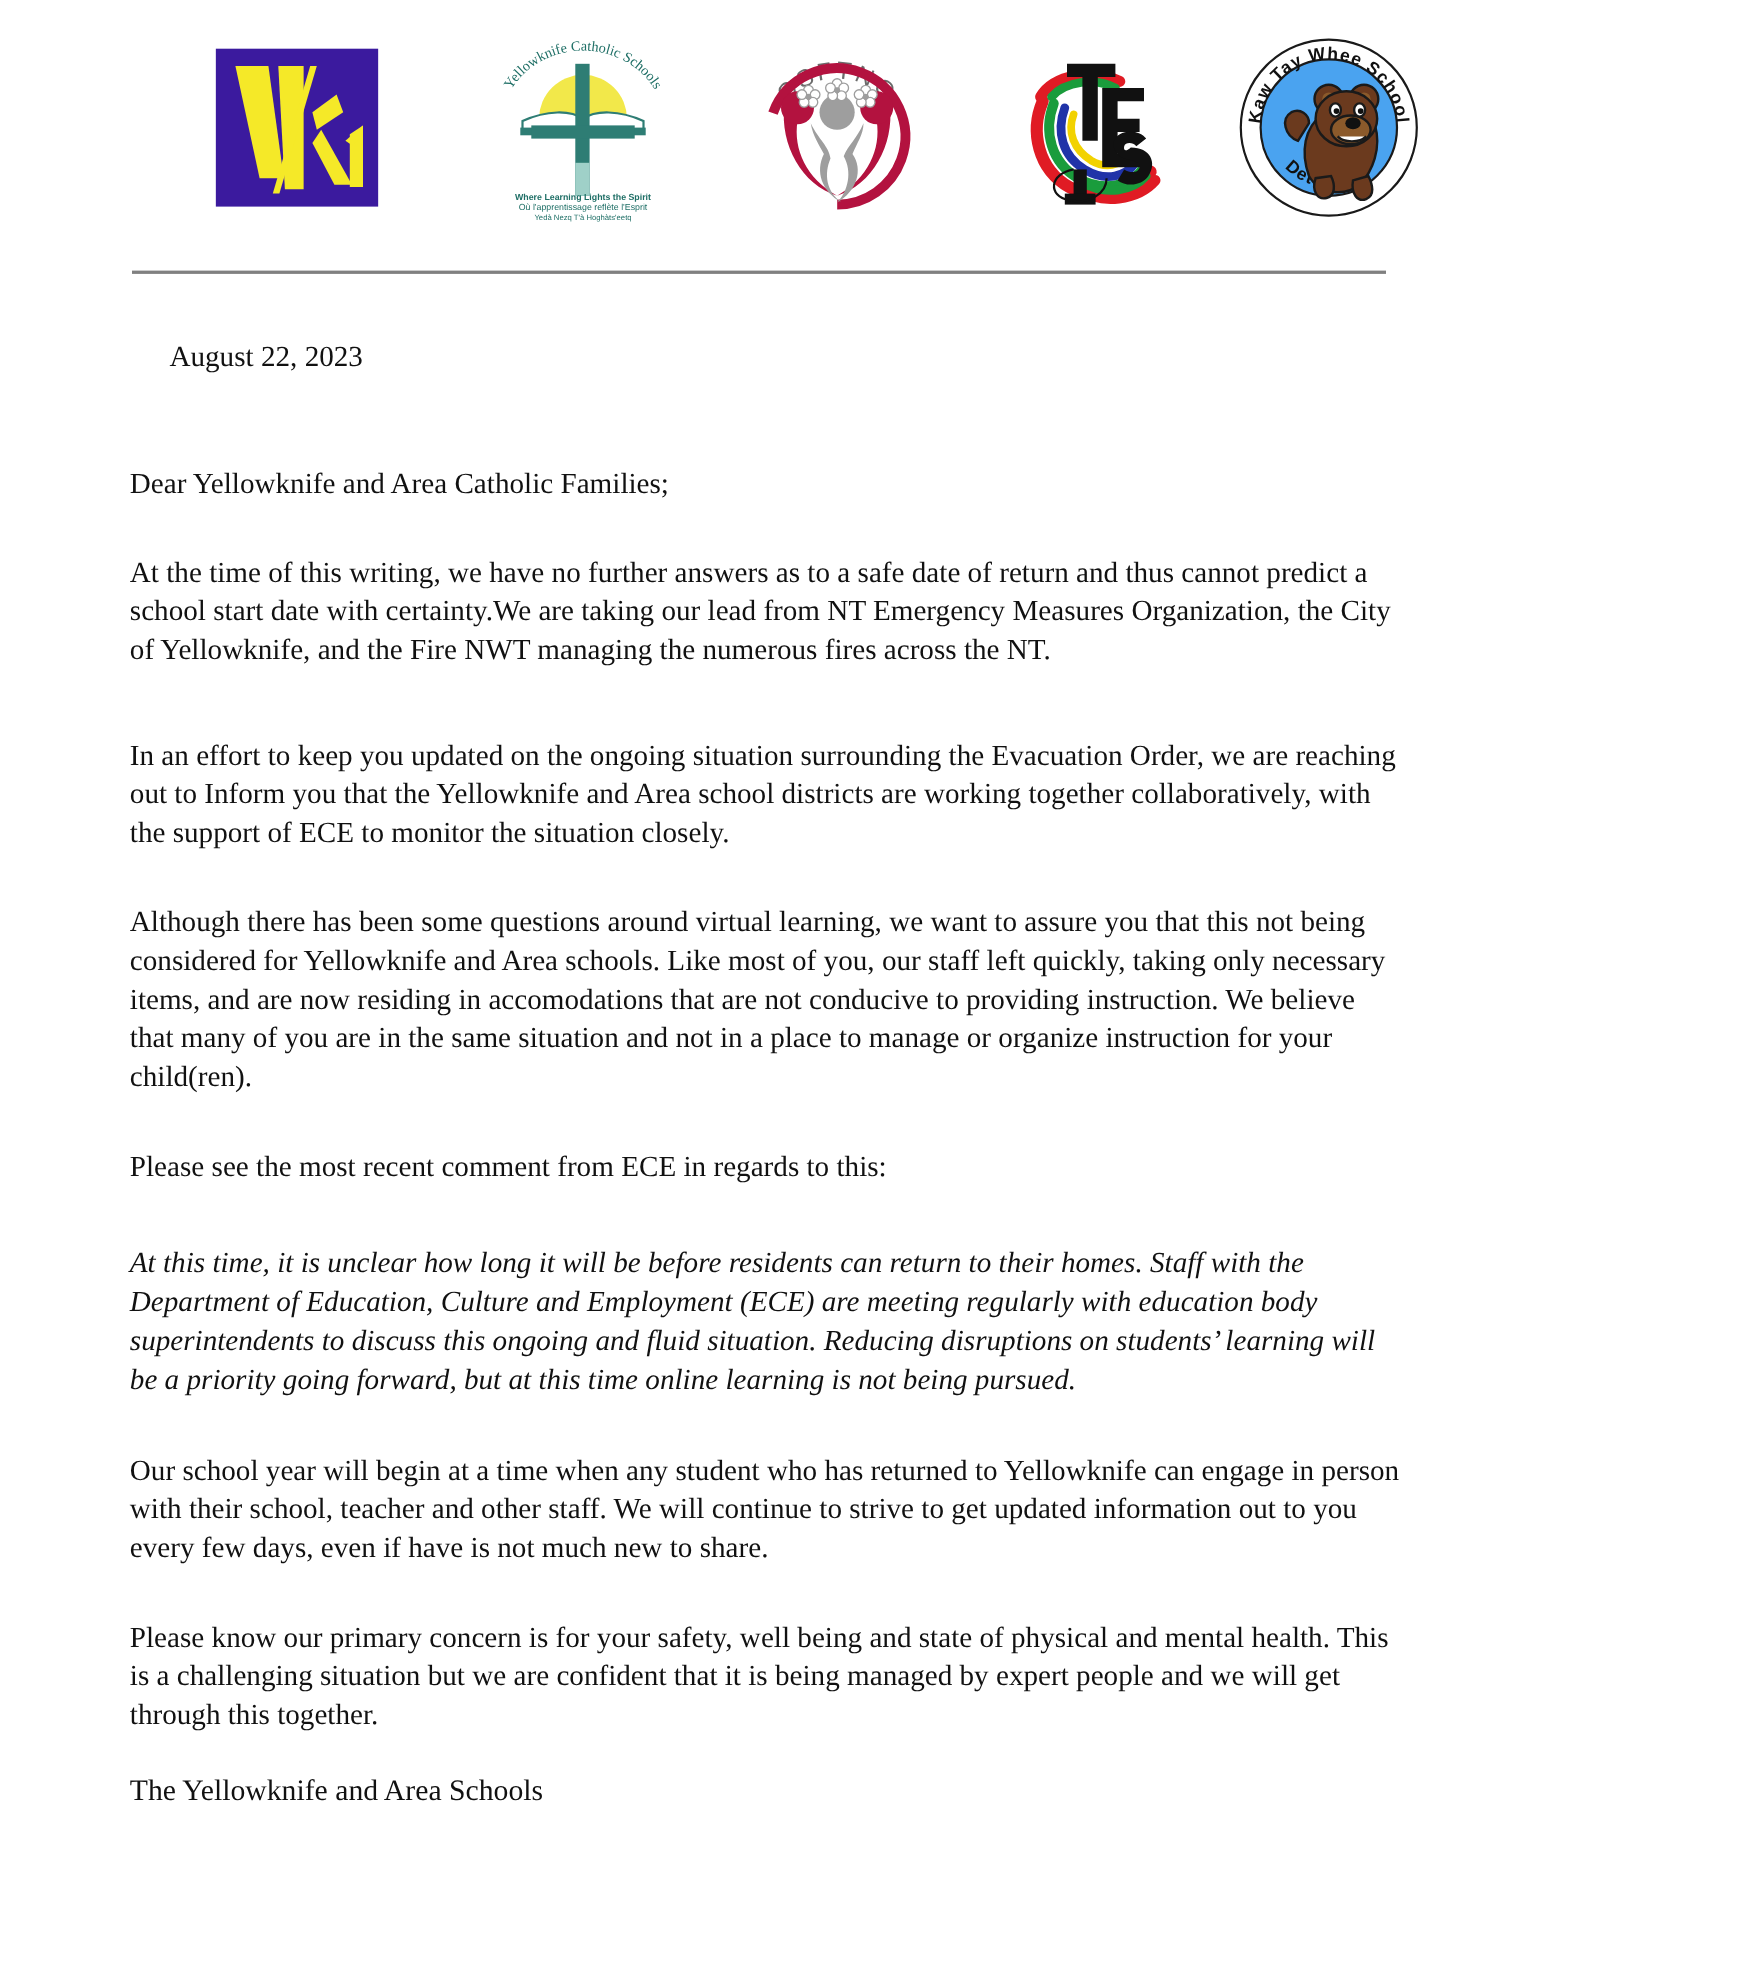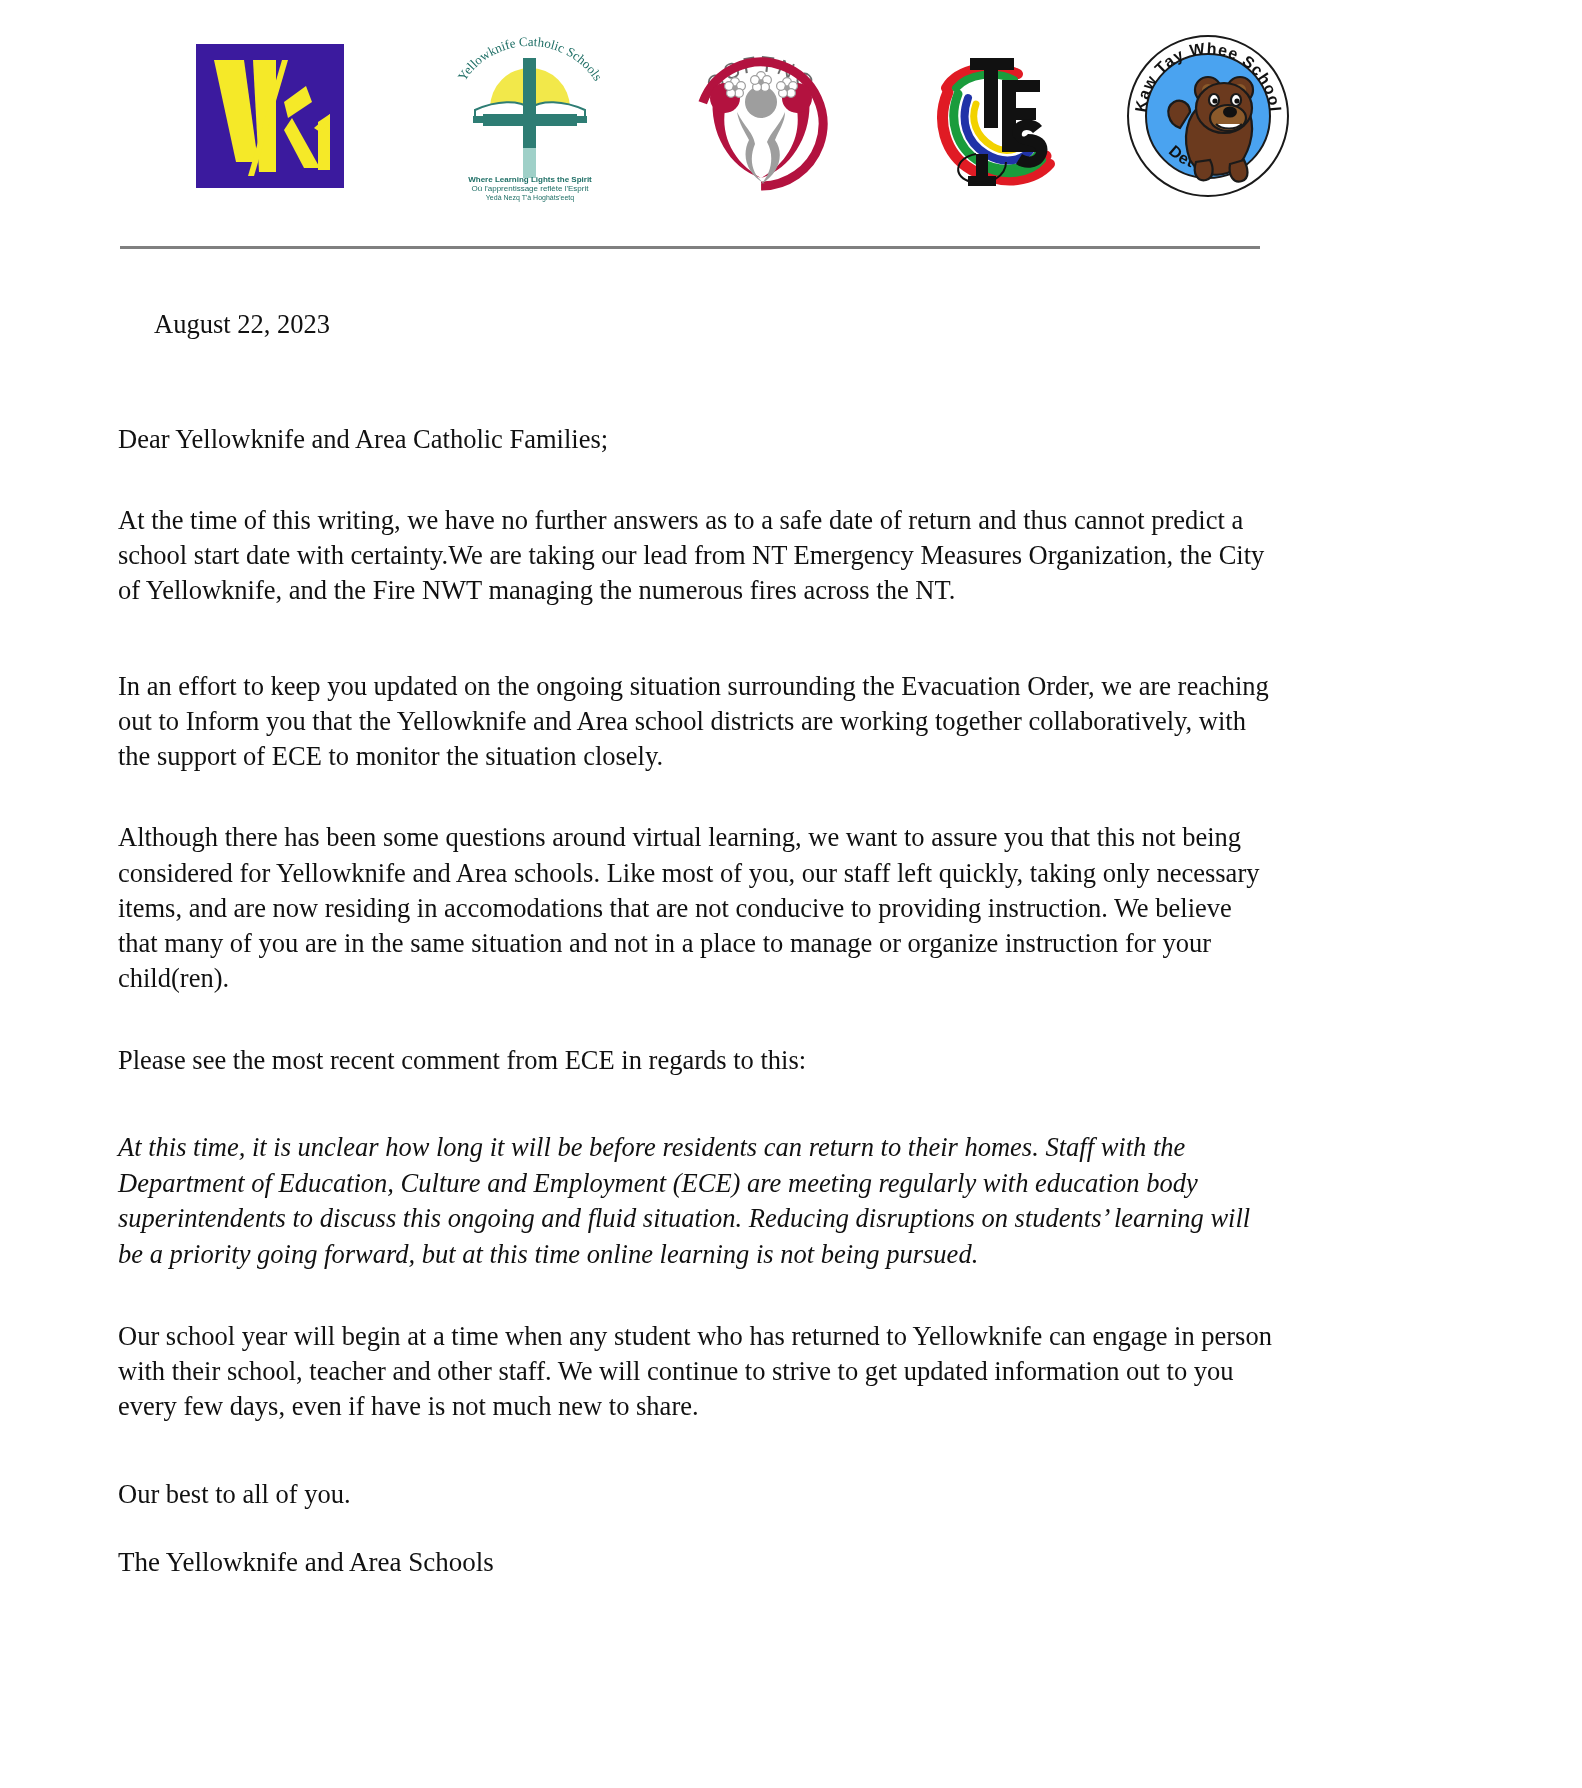--- a/index.html
+++ b/index.html
@@ -270,19 +270,19 @@
     <p class="body-para">In an effort to keep you updated on the ongoing situation surrounding the Evacuation Order, we are reaching out to Inform you that the Yellowknife and Area school districts are working together collaboratively, with the support of ECE to monitor the situation closely.</p>
 
     <p class="body-para tight">Although there has been some questions around virtual learning, we want to assure you that this not being considered for Yellowknife and Area schools. Like most of you, our staff left quickly, taking only necessary items, and are now residing in accomodations that are not conducive to providing instruction. We believe that many of you are in the same situation and not in a place to manage or organize instruction for your child(ren).</p>
 
     <p class="body-para tight">Please see the most recent comment from ECE in regards to this:</p>
 
     <p class="quote-para">At this time, it is unclear how long it will be before residents can return to their homes. Staff with the Department of Education, Culture and Employment (ECE) are meeting regularly with education body superintendents to discuss this ongoing and fluid situation. Reducing disruptions on students’ learning will be a priority going forward, but at this time online learning is not being pursued.</p>
 
     <p class="body-para tight">Our school year will begin at a time when any student who has returned to Yellowknife can engage in person with their school, teacher and other staff. We will continue to strive to get updated information out to you every few days, even if have is not much new to share.</p>
 
-
-    <div class="closing">Our best to all of you.</div>
+    <p class="body-para tight">Please know our primary concern is for your safety, well being and state of physical and mental health. This is a challenging situation but we are confident that it is being managed by expert people and we will get through this together.</p>
+
 
     <div class="signoff">The Yellowknife and Area Schools</div>
   </div>
 
 </div>
 
 </body></html>

